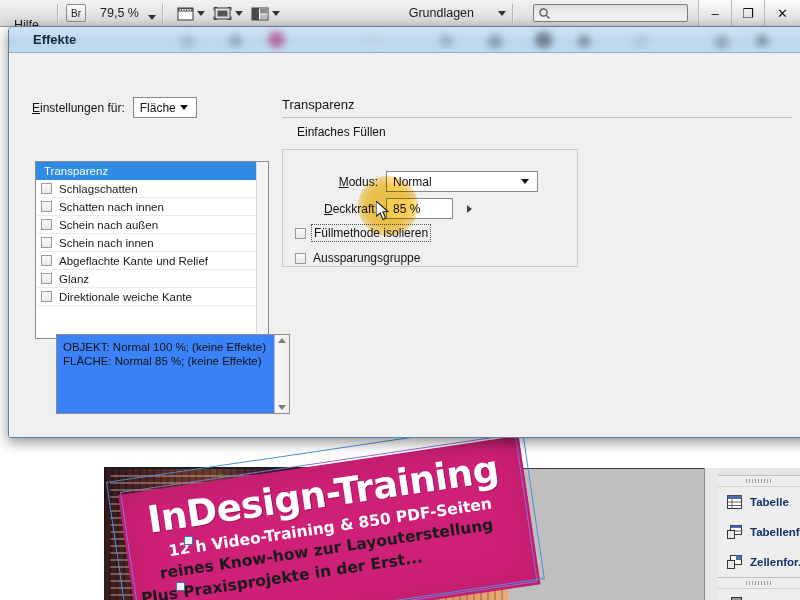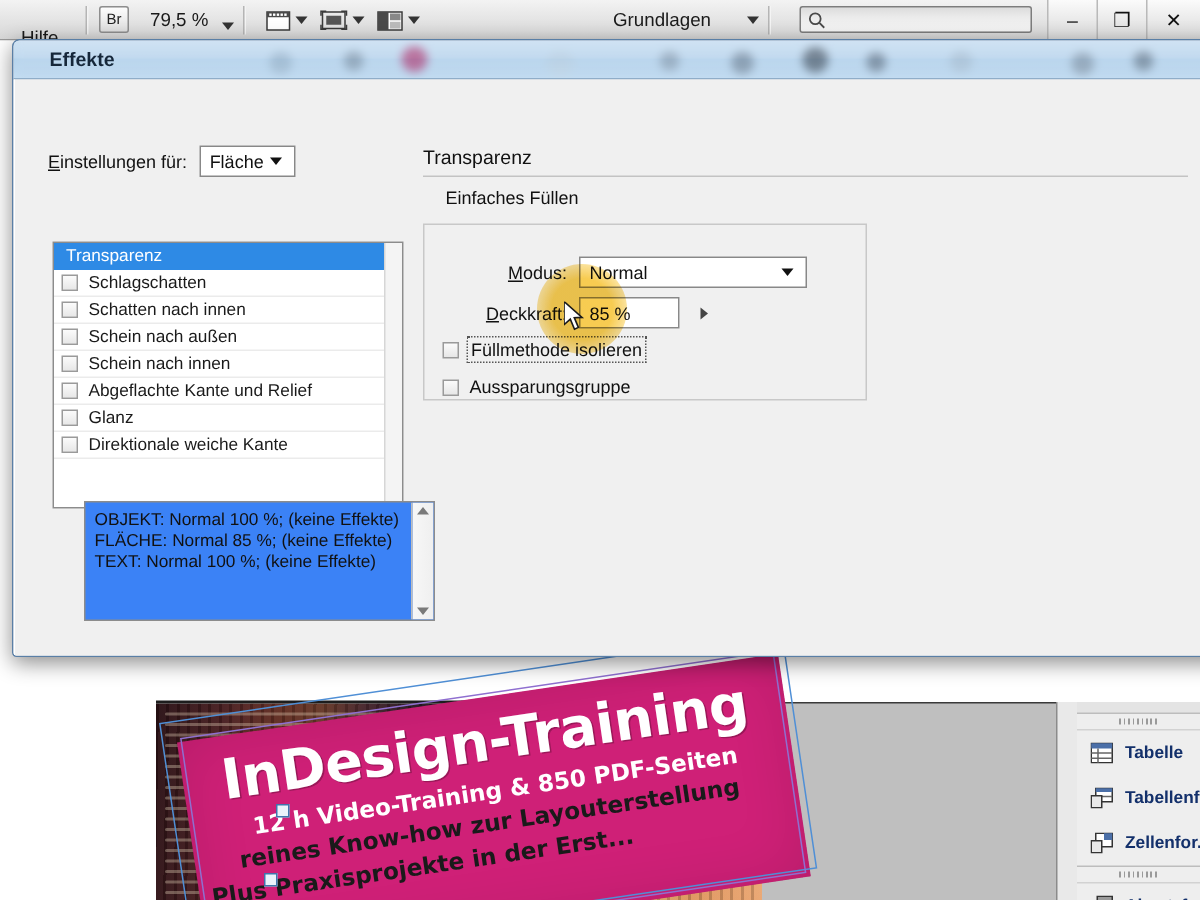--- a/index.html
+++ b/index.html
@@ -453,21 +453,20 @@
       <div class="fx-row">
         <span class="cbx"></span>
         <span>Direktionale weiche Kante</span>
       </div>
     </div>
 
     <div class="info-box">
       <div class="txt">
         <div>OBJEKT: Normal 100 %; (keine Effekte)</div>
         <div>FLÄCHE: Normal 85 %; (keine Effekte)</div>
-        <div>TEXT: Normal 100 %; (keine Effekte)</div>
       </div>
       <div class="info-sb">
         <span class="arrow-up"></span>
         <span class="arrow-dn"></span>
       </div>
     </div>
 
     <div class="pane-title">Transparenz</div>
     <div class="pane-rule"></div>
 

